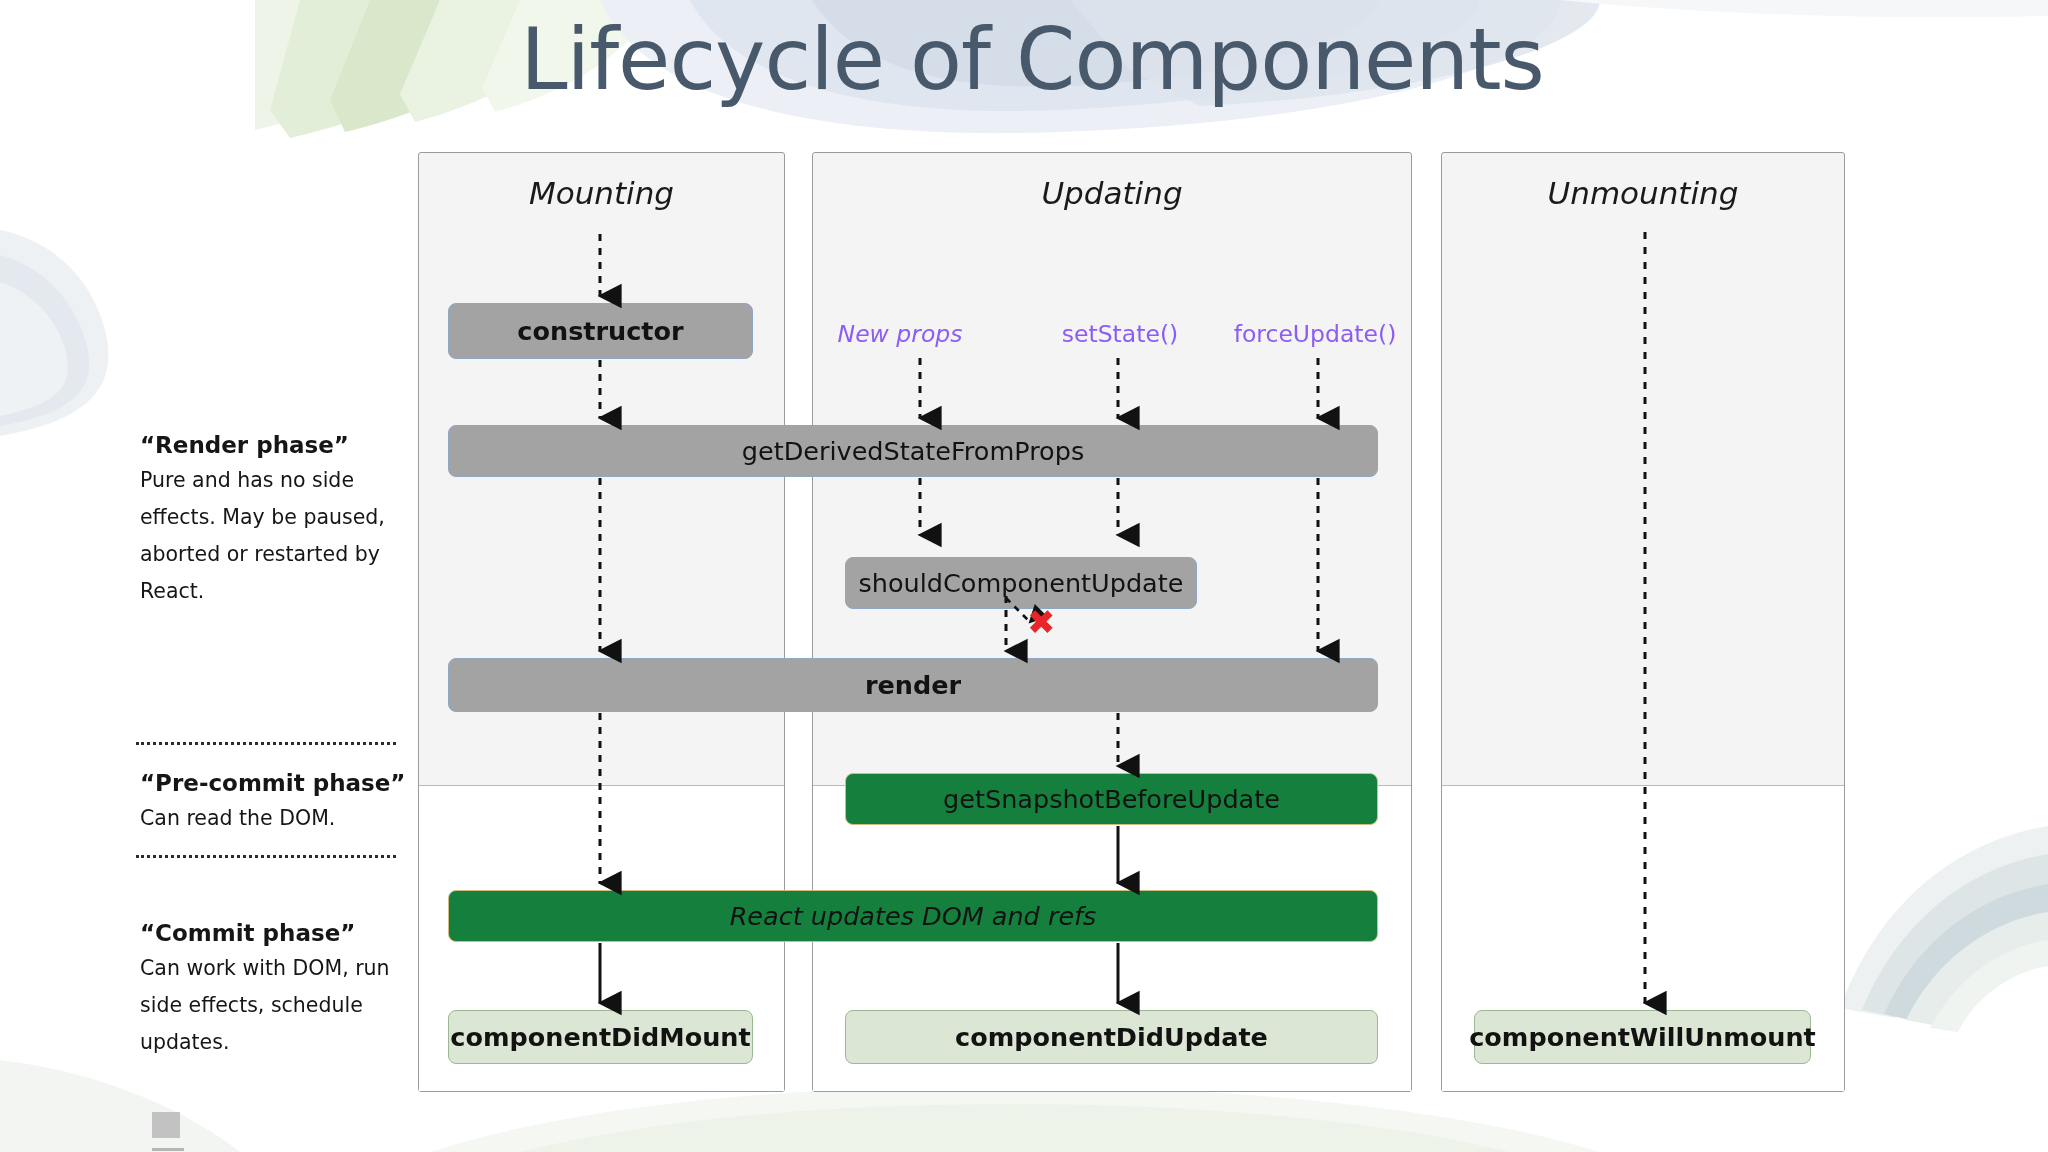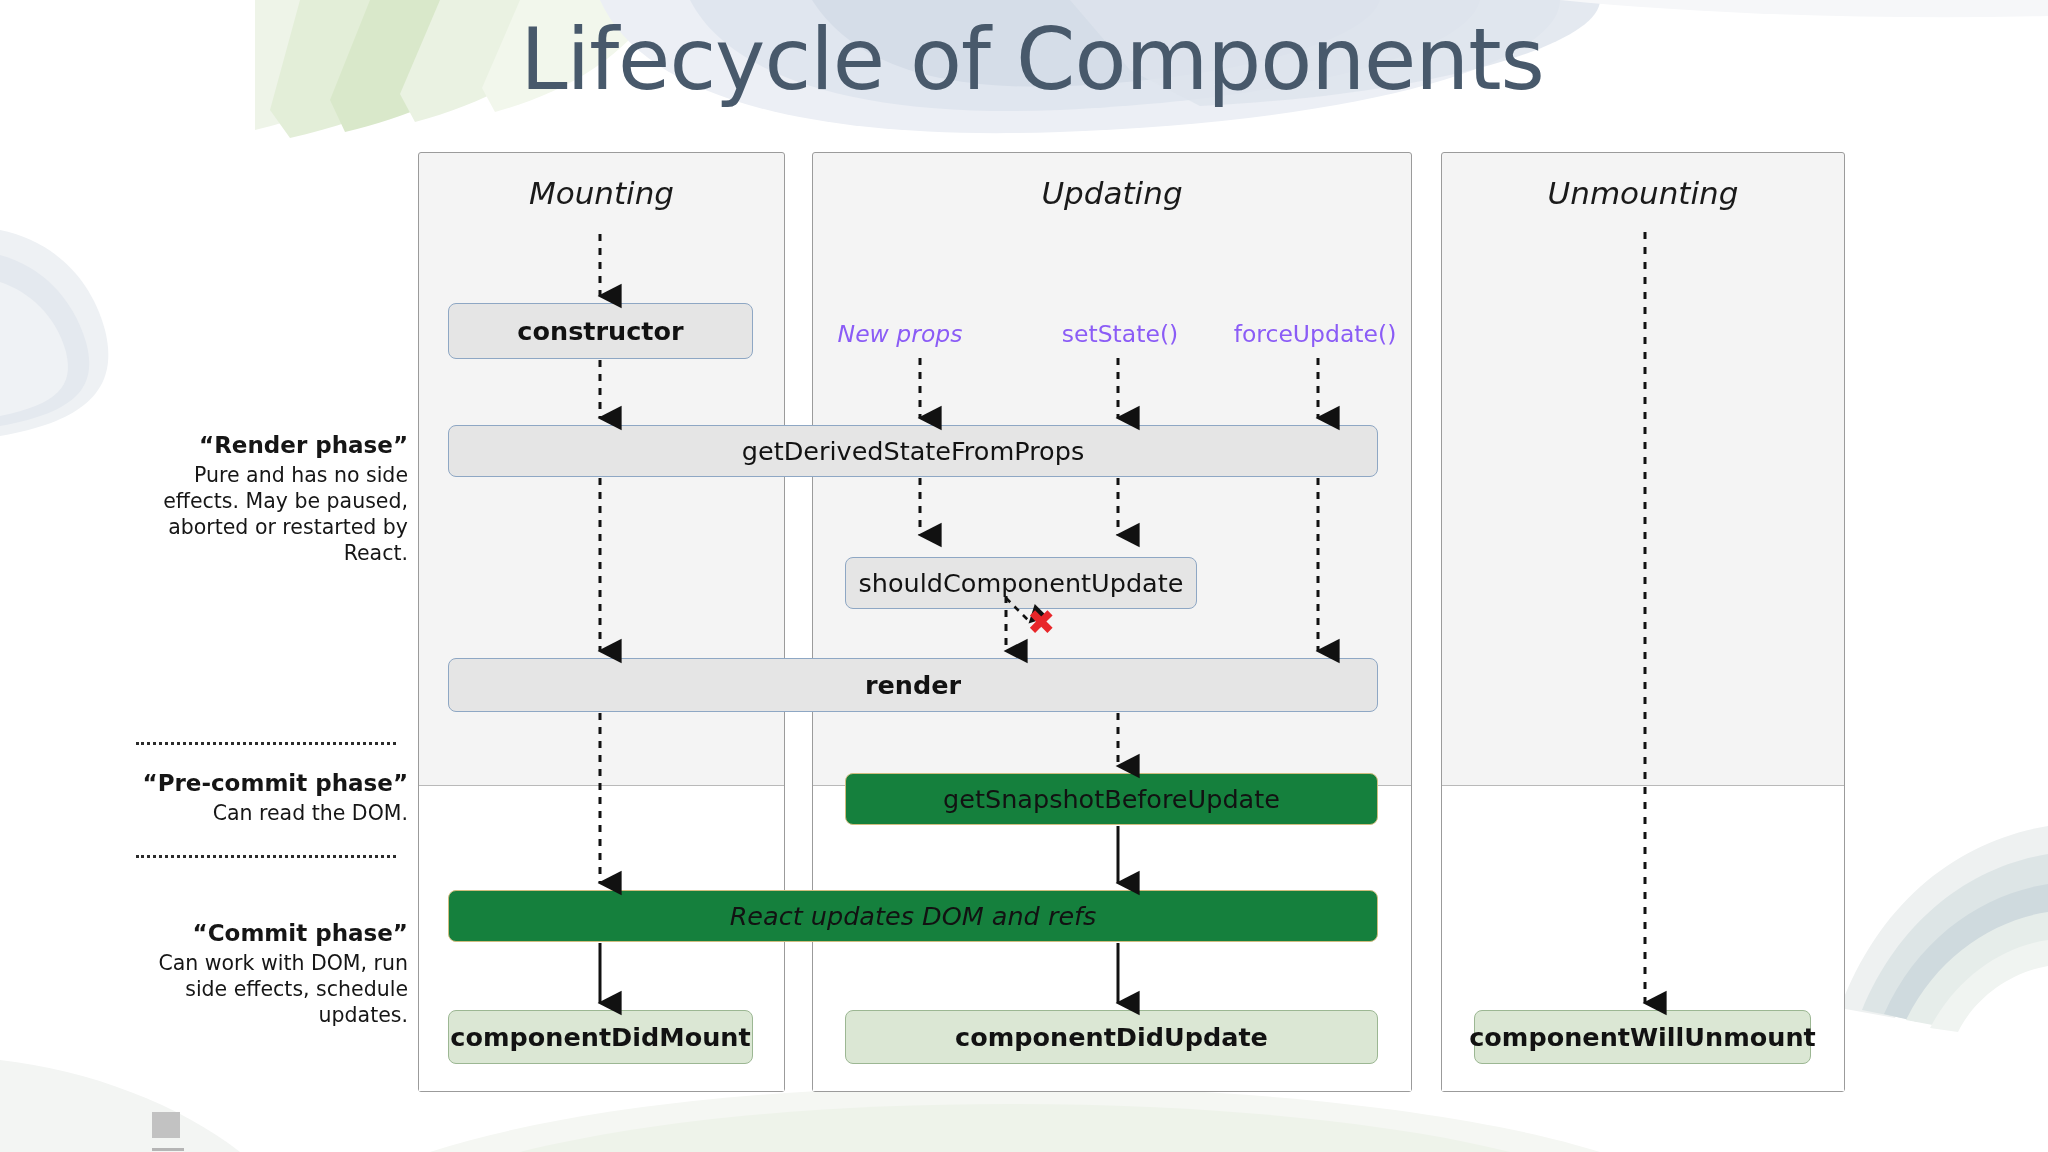--- a/index.html
+++ b/index.html
@@ -48,25 +48,25 @@
   .panel-head {
     position:absolute; left:0; right:0; top:22px;
     text-align:center;
     font-size:31px; color:#1a1a1a; font-weight:400;
     font-family:"DejaVu Sans", sans-serif;
     font-style:italic;
   }
 
   
   .phase {
-    position:absolute; text-align:right; width:268px; left:140px;
+    position:absolute; text-align:left; width:268px; left:140px;
     color:#161616;
   }
   .phase .pt { font-size:23px; font-weight:700; font-family:"DejaVu Sans", sans-serif; }
-  .phase .pd { font-size:20.5px; line-height:26px; margin-top:4px; font-family:"DejaVu Sans", sans-serif;}
+  .phase .pd { font-size:20.5px; line-height:37px; margin-top:4px; font-family:"DejaVu Sans", sans-serif;}
   #phase-render    { top:432px; }
   #phase-precommit { top:770px; }
   #phase-commit    { top:920px; }
 
   .dotline {
     position:absolute; left:136px; width:260px; height:0;
     border-top:3.5px dotted #2b2b2b;
   }
   #dot-top { top:742px; }
   #dot-bot { top:855px; }
@@ -75,21 +75,21 @@
   .node {
     position:absolute;
     display:flex; align-items:center; justify-content:center;
     text-align:center;
     border-radius:8px;
     font-size:25.5px;
     color:#121212;
     font-family:"DejaVu Sans", sans-serif;
     line-height:1.1;
   }
-  .blue   { background:#e5e5e5; border:1.5px solid #8ea7c4; }
+  .blue   { background:#a3a3a3; border:1.5px solid #8ea7c4; }
   .cream  { background:#15803d; border:1.5px solid #cfbd7f;text-align:right; }
   .green  { background:#dbe7d4; border:1.5px solid #9cb793; }
   .bold   { font-weight:700; }
   .ital   { font-style:italic; }
 
   #n-constructor  { left:448px;  top:303px; width:305px; height:56px; }
   #n-gdsfp        { left:448px;  top:425px; width:930px; height:52px; }
   #n-scu          { left:845px;  top:557px; width:352px; height:52px; }
   #n-render       { left:448px;  top:658px; width:930px; height:54px; }
   #n-gsbu         { left:845px;  top:773px; width:533px; height:52px; }

